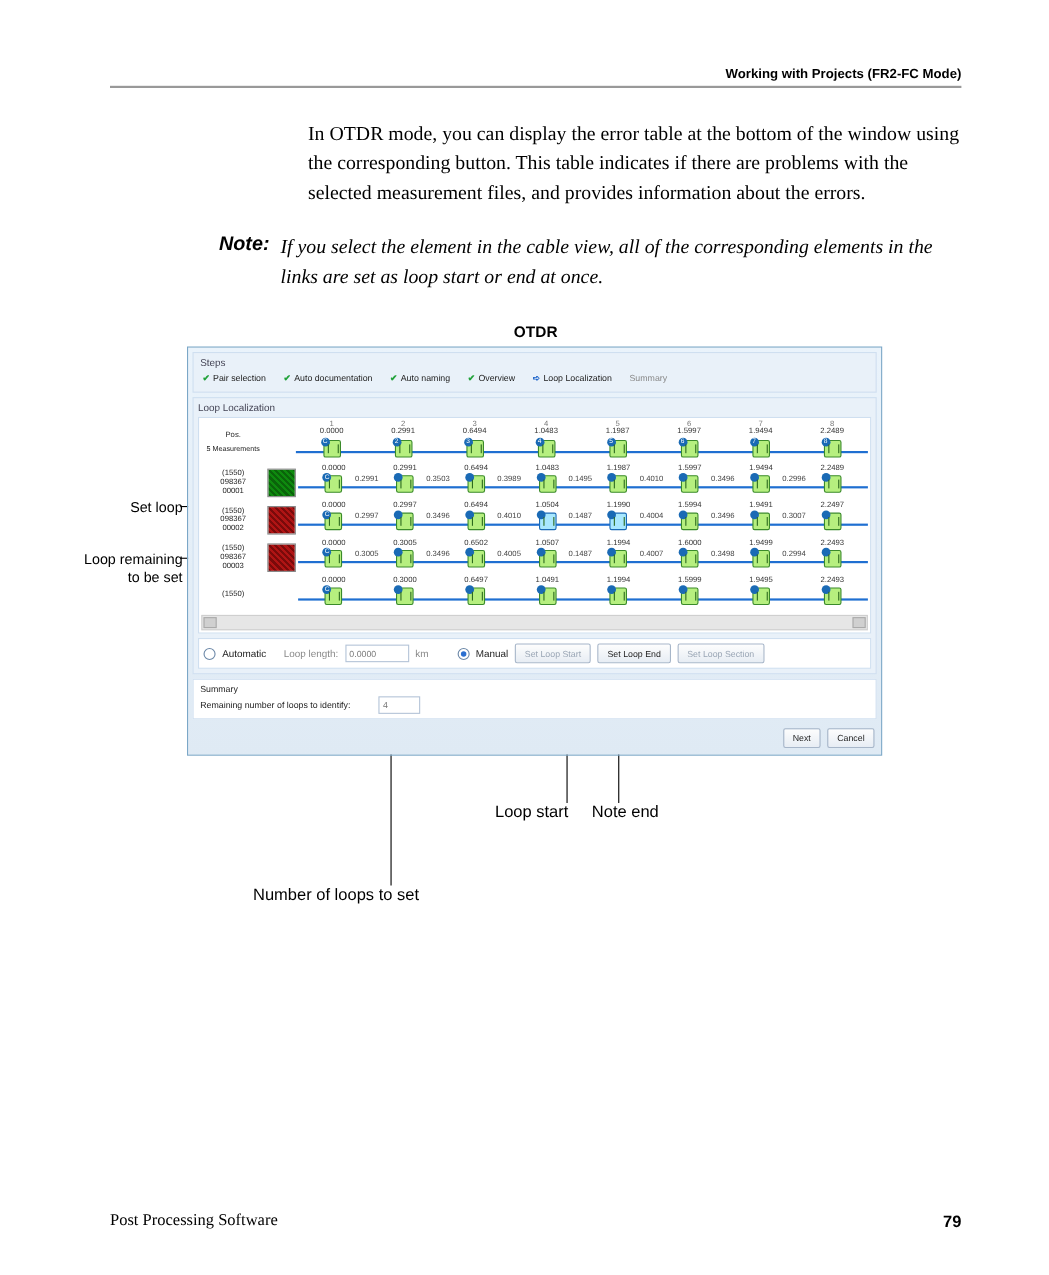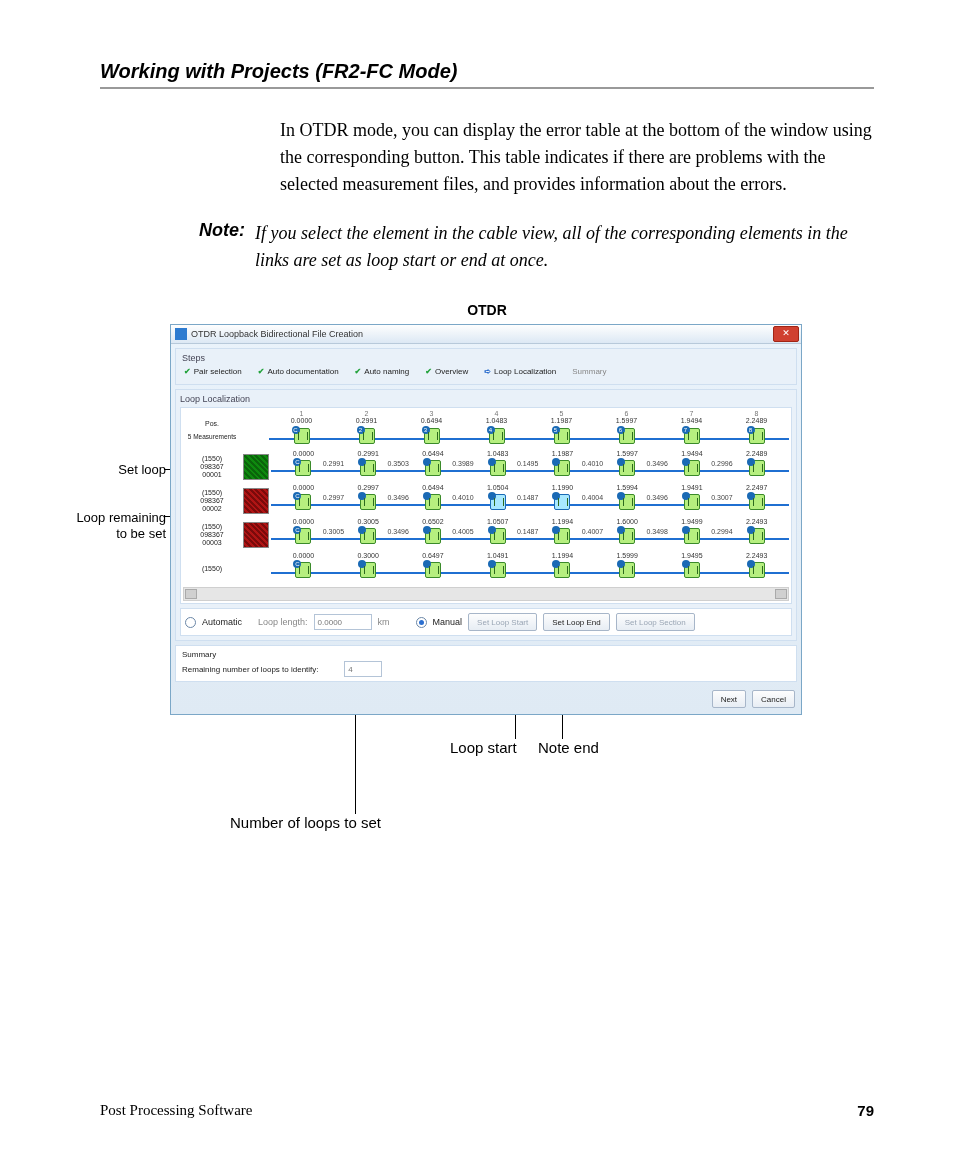--- a/index.html
+++ b/index.html
@@ -1,20 +1,20 @@
 <!DOCTYPE html>
 <html><head>
 <meta charset="utf-8">
 <style>
   body{
     margin:0;padding:0;background:#fff;font-family:Georgia,'Times New Roman',serif;
     color:#000;width:954px;height:1159px;position:relative;box-sizing:border-box;
   }
   .page{padding:60px 80px 40px 100px;box-sizing:border-box;height:100%;position:relative;}
-  .page-title{font-family:Arial,Helvetica,sans-serif;font-weight:bold;font-size:20px;text-align:left;margin:0 0 4px 0;font-style:italic;}
+  .page-title{font-family:Arial,Helvetica,sans-serif;font-weight:bold;font-size:12px;text-align:right;margin:0 0 4px 0;}
   .page-subtitle{font-style:italic;font-size:17px;text-align:right;margin:0 0 8px 0;}
   .rule{border:none;border-top:2px solid #999;margin:0 0 28px 0;}
   .para{font-size:18px;line-height:1.5;margin:0 0 22px 180px;}
   .note-row{display:flex;margin:0 0 28px 80px;}
   .note-label{font-family:Arial,Helvetica,sans-serif;font-weight:bold;font-style:italic;font-size:18px;width:65px;text-align:right;padding-right:10px;flex:0 0 auto;}
   .note-text{font-style:italic;font-size:18px;line-height:1.5;}
   .otdr-caption{font-family:Arial,Helvetica,sans-serif;font-weight:bold;font-size:14px;text-align:center;margin:10px 0 6px 0;}
   
   .fig-wrap{position:relative;margin-left:70px;}
   .external-label{font-family:Arial,Helvetica,sans-serif;font-size:13px;position:absolute;text-align:right;}
@@ -98,25 +98,20 @@
 
     <div class="annot" style="top:415px;left:280px;">Loop start</div>
     <div class="line vline" style="top:175px;left:345px;height:240px;"></div>
     <div class="annot" style="top:415px;left:368px;">Note end</div>
     <div class="line vline" style="top:295px;left:392px;height:120px;"></div>
 
     <div class="annot" style="top:490px;left:60px;">Number of loops to set</div>
     <div class="line vline" style="top:335px;left:185px;height:155px;"></div>
 
     <div class="window">
-      <div class="titlebar">
-        <div class="icon"></div>
-        <span class="ttl">OTDR Loopback Bidirectional File Creation</span>
-        <div class="closebtn">✕</div>
-      </div>
 
       <div class="panel">
         <div class="panel-title">Steps</div>
         <div class="steps-row">
           <div class="step">
               <span class="check">✔</span>
               <span>Pair selection</span>
             </div>
           <div class="step">
               <span class="check">✔</span>

